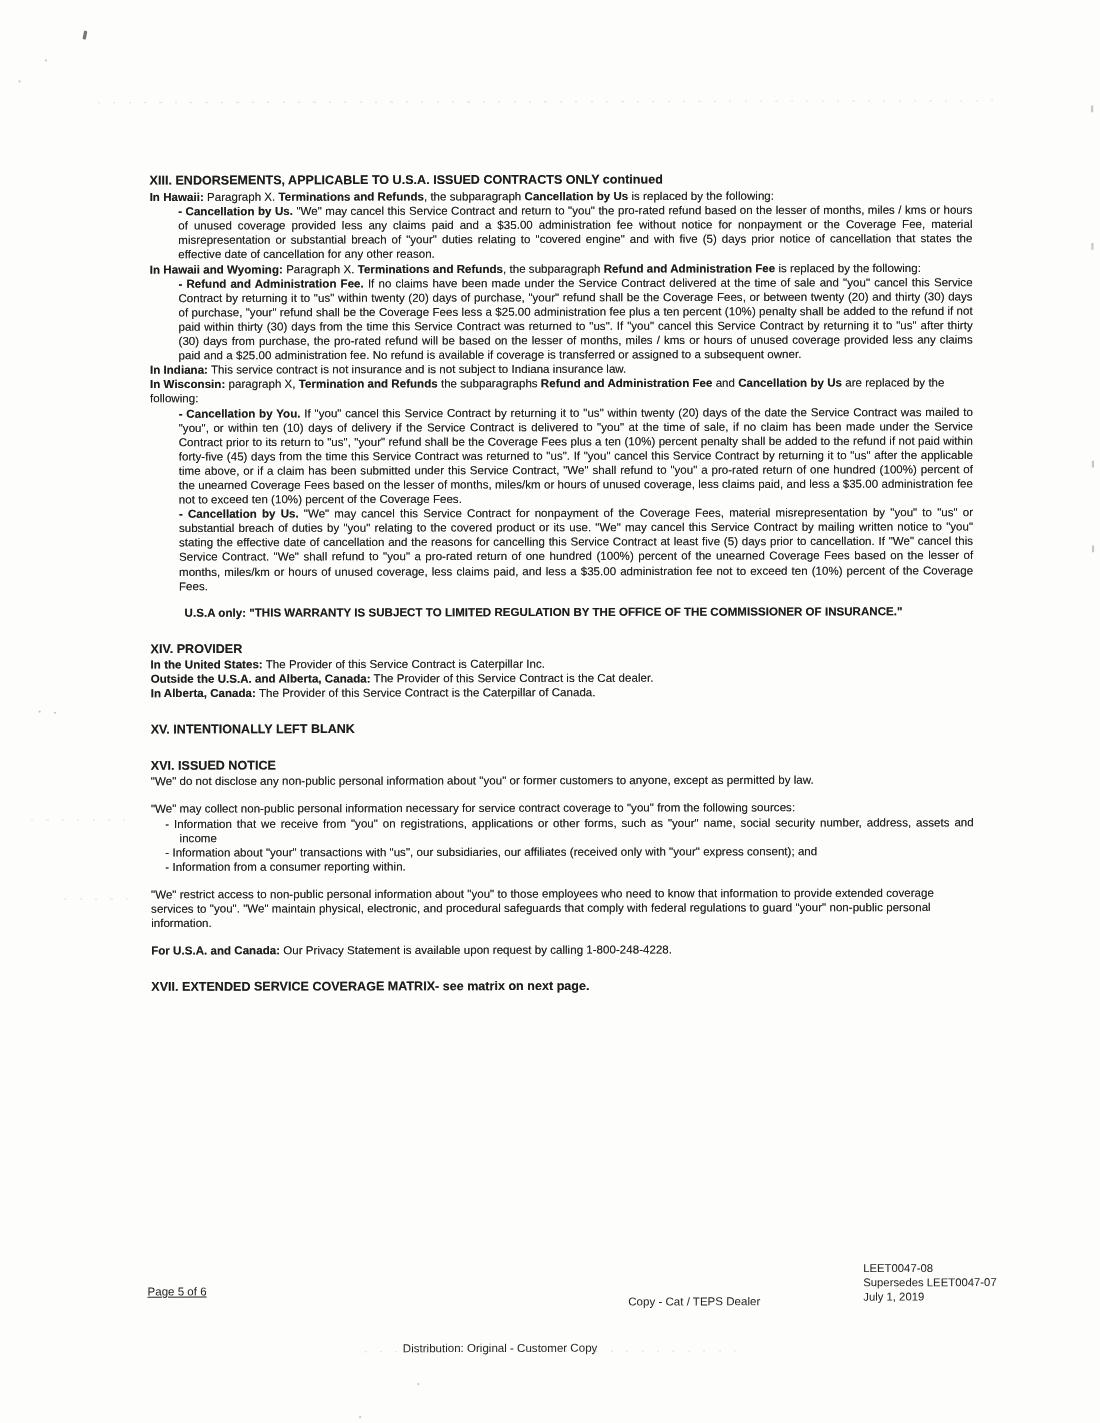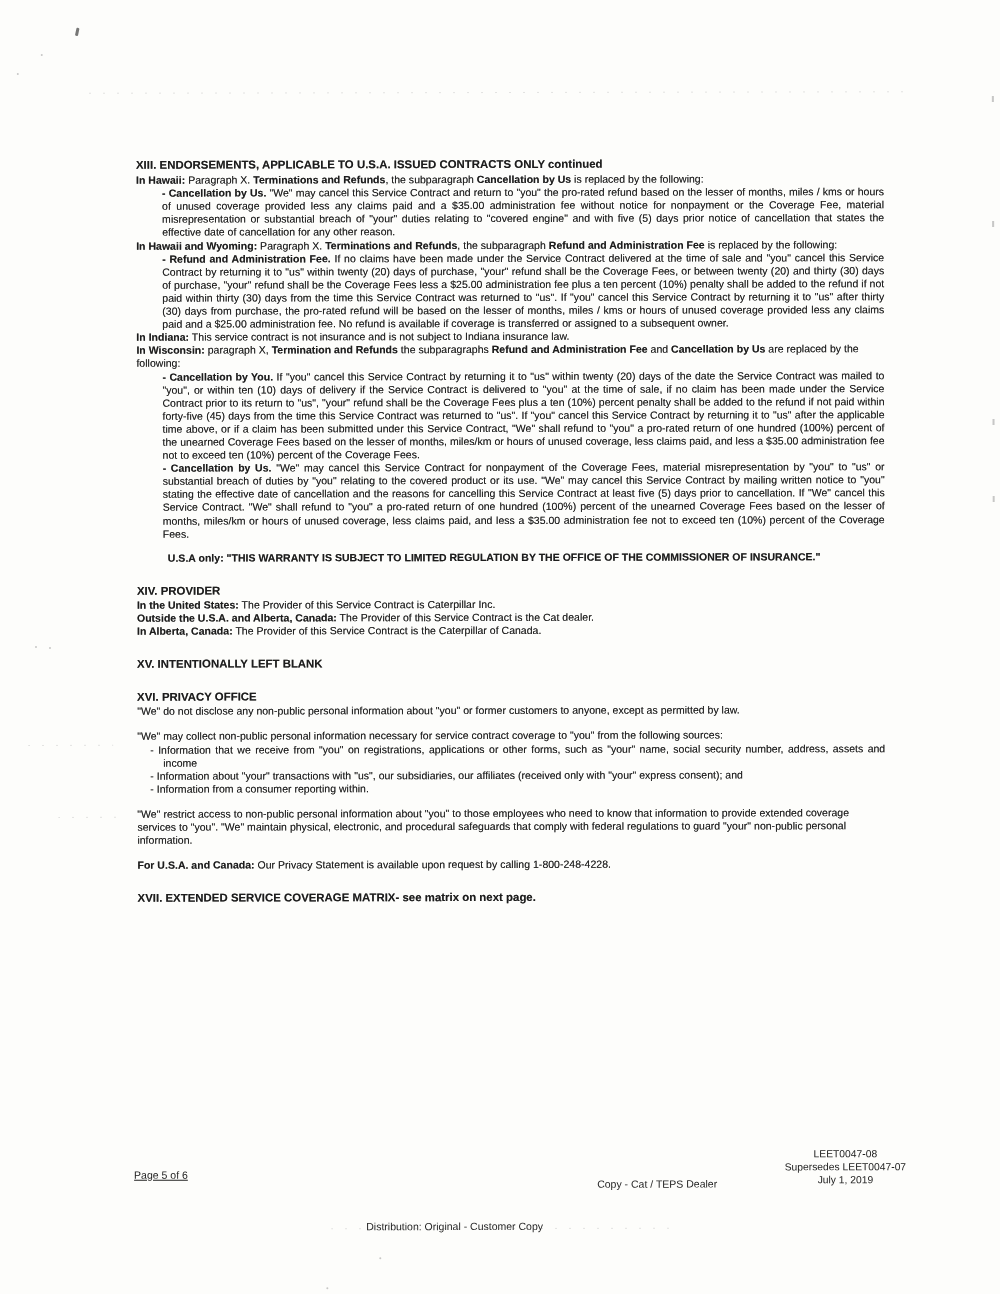--- a/index.html
+++ b/index.html
@@ -30,24 +30,24 @@
   .footer { position:absolute; left:0; top:0; width:1000px; height:1294px; pointer-events:none; }
   .footer > * { pointer-events:auto; }
   .page-number {
     position:absolute; left:133px; top:1168px;
     font-size:10.5px; color:#222;text-decoration:underline;
   }
   .dist-line {
     position:absolute; left:365px; top:1220px; font-size:10.5px; color:#1f1f1f;
   }
   .copy-line {
-    position:absolute; left:596px; top:1178px; font-size:10.5px; color:#1f1f1f;
+    position:absolute; left:570px; top:1178px; font-size:10.5px; color:#1f1f1f;
   }
   .form-block {
-    position:absolute; right:95px; top:1148px; text-align:center;
+    position:absolute; right:95px; top:1148px; text-align:left;
     font-size:10.3px; line-height:13px; color:#222;
   }
 
   
   .artifact { position:absolute; background:#9a9a9a; opacity:0.55; }
   .a-dot { width:2px; height:2px; border-radius:50%; }
   .a-tick { width:2px; height:6px; }
   .a-mark { width:3px; height:8px; background:#555; opacity:0.8; border-radius:1px; transform:rotate(12deg); }
   .a-speck-row { height:1px; background:repeating-linear-gradient(90deg,#bbb 0 2px,transparent 2px 14px); opacity:0.4; }
 </style>
@@ -81,21 +81,21 @@
       <div class="block t-intro"><span class="b">In Indiana:</span><span> This service contract is not insurance and is not subject to Indiana insurance law.</span></div>
       <div class="block t-intro"><span class="b">In Wisconsin:</span><span>  paragraph X, </span><span class="b">Termination and Refunds</span><span> the subparagraphs </span><span class="b">Refund and Administration Fee</span><span> and </span><span class="b">Cancellation by Us</span><span> are replaced by the following:</span></div>
       <div class="block t-bullet"><span class="b">- Cancellation by You.</span><span>  If "you" cancel this Service Contract by returning it to "us" within twenty (20) days of the date the Service Contract was mailed to "you", or within ten (10) days of delivery if the Service Contract is delivered to "you" at the time of sale, if no claim has been made under the Service Contract prior to its return to "us", "your" refund shall be the Coverage Fees plus a ten (10%) percent penalty shall be added to the refund if not paid within forty-five (45) days from the time this Service Contract was returned to "us".  If "you" cancel this Service Contract by returning it to "us" after the applicable time above, or if a claim has been submitted under this Service Contract, "We" shall refund to "you" a pro-rated return of one hundred (100%) percent of the unearned Coverage Fees based on the lesser of months, miles/km or hours of unused coverage, less claims paid, and less a $35.00 administration fee not to exceed ten (10%) percent of the Coverage Fees.</span></div>
       <div class="block t-bullet"><span class="b">- Cancellation by Us.</span><span>  "We" may cancel this Service Contract for nonpayment of the Coverage Fees, material misrepresentation by "you" to "us" or substantial breach of duties by "you" relating to the covered product or its use.  "We" may cancel this Service Contract by mailing written notice to "you" stating the effective date of cancellation and the reasons for cancelling this Service Contract at least five (5) days prior to cancellation. If "We" cancel this Service Contract. "We" shall refund to "you" a pro-rated return of one hundred (100%) percent of the unearned Coverage Fees based on the lesser of months, miles/km or hours of unused coverage, less claims paid, and less a $35.00 administration fee not to exceed ten (10%) percent of the Coverage Fees.</span></div>
       <div class="block t-note-usa"><span class="b">U.S.A only: "THIS WARRANTY IS SUBJECT TO LIMITED REGULATION BY THE OFFICE OF THE COMMISSIONER OF INSURANCE."</span></div>
       <div class="block t-heading"><span class="b">XIV.  PROVIDER</span></div>
       <div class="block t-intro"><span class="b">In the United States:</span><span>  The Provider of this Service Contract is Caterpillar Inc.</span></div>
       <div class="block t-intro"><span class="b">Outside the U.S.A. and Alberta, Canada:</span><span> The Provider of this Service Contract is the Cat dealer.</span></div>
       <div class="block t-intro"><span class="b">In Alberta, Canada:</span><span>  The Provider of this Service Contract is the Caterpillar of Canada.</span></div>
       <div class="block t-heading"><span class="b">XV. INTENTIONALLY LEFT BLANK</span></div>
-      <div class="block t-heading"><span class="b">XVI. PRIVACY OFFICE</span></div>
+      <div class="block t-heading"><span class="b">XVI. ISSUED NOTICE</span></div>
       <div class="block t-para"><span>"We" do not disclose any non-public personal information about "you" or former customers to anyone, except as permitted by law.</span></div>
       <div class="block t-para-gap"><span>"We" may collect non-public personal information necessary for service contract coverage to "you" from the following sources:</span></div>
       <div class="block t-list-item"><span>- Information that we receive from "you" on registrations, applications or other forms, such as "your" name, social security number, address, assets and income</span></div>
       <div class="block t-list-item"><span>- Information about "your" transactions with "us", our subsidiaries, our affiliates (received only with "your" express consent); and</span></div>
       <div class="block t-list-item"><span>- Information from a consumer reporting within.</span></div>
       <div class="block t-para-gap"><span>"We" restrict access to non-public personal information about "you" to those employees who need to know that information to provide extended coverage services to "you".  "We" maintain physical, electronic, and procedural safeguards that comply with federal regulations to guard "your" non-public personal information.</span></div>
       <div class="block t-para-gap"><span class="b">For U.S.A. and Canada:</span><span> Our Privacy Statement is available upon request by calling 1-800-248-4228.</span></div>
       <div class="block t-heading"><span class="b">XVII. EXTENDED SERVICE COVERAGE MATRIX-</span><span> see matrix on next page.</span></div>
     </div>
 

